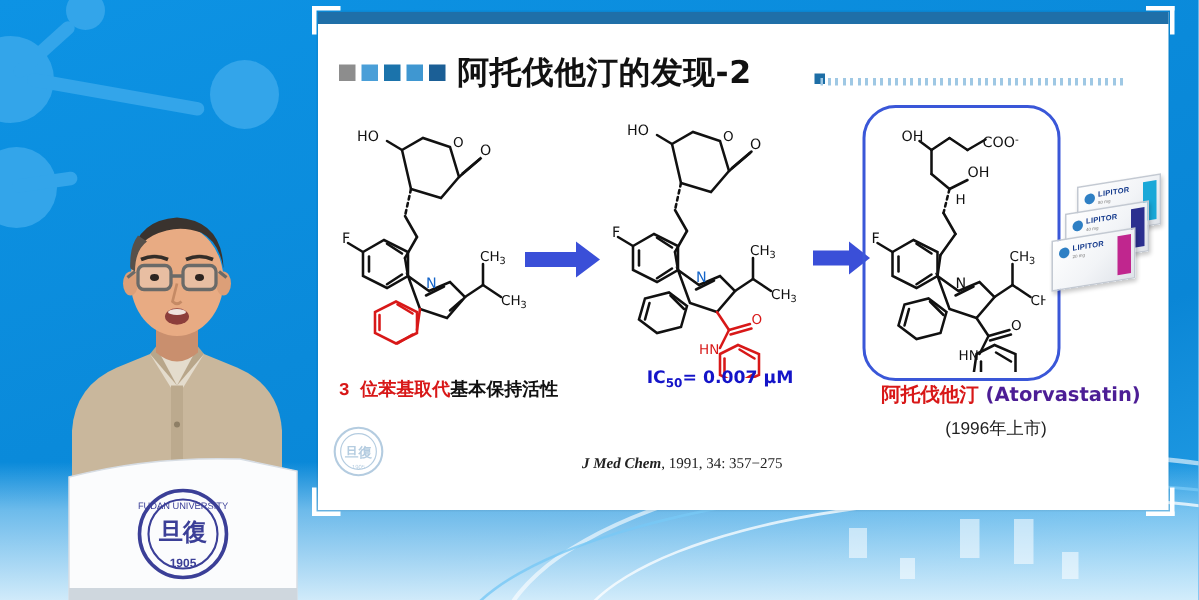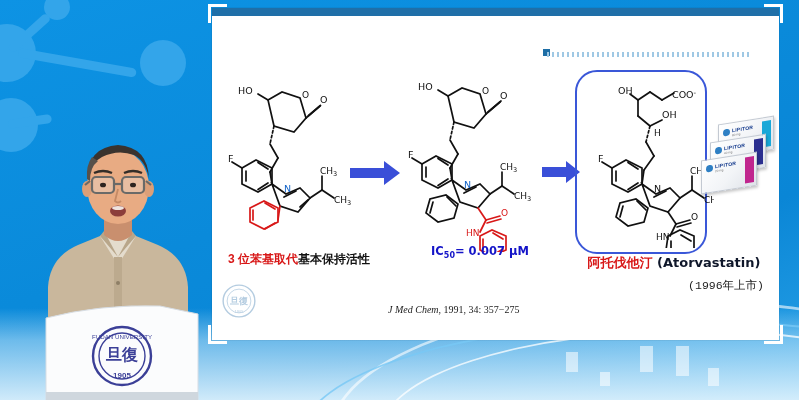--- a/index.html
+++ b/index.html
@@ -46,32 +46,32 @@
   .arrow{position:absolute;}
 
   .roundbox{position:absolute;border:2px solid #3a57d8;border-radius:22px;}
 
   
   .cap{position:absolute;text-align:center;white-space:nowrap;}
   .ic50{font-size:11.5px;font-weight:bold;color:#1414c8;
     font-family:"DejaVu Sans","Liberation Sans",sans-serif;}
   .ic50 sub{font-size:8px;}
   .zh-note{font-size:12px;font-weight:bold;
-    font-family:Liberation Sans, sans-serif;}
+    font-family:Liberation Mono, monospace;}
   .zh-red{color:#d81818;}
   .zh-black{color:#111;}
   .drug-name{font-size:13px;font-weight:bold;
     font-family:"DejaVu Sans","Liberation Sans",sans-serif;}
   .drug-cn{color:#d81818;padding-left:20px;}
-  .drug-en{color:#0f172a;}
+  .drug-en{color:#4c1d95;}
   .drug-year{font-size:11.5px;color:#222;
-    font-family:Liberation Mono, monospace;text-align:right;}
+    font-family:Liberation Sans, sans-serif;}
   .citation{position:absolute;font-size:10px;color:#222;white-space:nowrap;
     font-family:"Liberation Serif","DejaVu Serif",serif;}
-  .citation i{font-style:italic;}
+  .citation i{font-style:italic;font-weight:bold;}
 
   
   .watermark{position:absolute;left:10px;bottom:22px;width:34px;height:34px;opacity:.35;}
 
   
   .pillbox{position:absolute;background:linear-gradient(135deg,#ffffff 0%,#f2f4f7 55%,#dfe3e9 100%);
     border:1px solid #c3c9d2;box-shadow:1px 2px 3px rgba(0,0,0,.22);}
   .pill-strip{position:absolute;right:2px;top:3px;bottom:3px;width:9px;}
   .pill-logo{position:absolute;left:4px;top:5px;width:7px;height:7px;border-radius:50%;
     background:#2e7fc4;}
@@ -169,20 +169,30 @@
     </g>
   </svg>
 
   <div id="slide">
     <div class="slide-topbar"></div>
     <div class="corner c-tl"></div>
     <div class="corner c-tr"></div>
     <div class="corner c-bl"></div>
     <div class="corner c-br"></div>
 
+    <div class="title-row">
+      <div class="sqs">
+        <div class="sq" style="background:#8d8d8d"></div>
+        <div class="sq" style="background:#4a9fd8"></div>
+        <div class="sq" style="background:#1b73ab"></div>
+        <div class="sq" style="background:#3f97d1"></div>
+        <div class="sq" style="background:#1b5f96"></div>
+      </div>
+      <div class="slide-title">阿托伐他汀的发现-2</div>
+    </div>
     <div class="dotline-sq"></div>
     <div class="dotline"></div>
 
     <div class="mol" style="left:8px;top:62px;">
       <svg width="150" height="172" viewBox="0 0 150 172">
         <g stroke="#111" stroke-width="1.7" fill="none" stroke-linecap="round">
 
           <path d="M48 30 L62 22 L80 28 L86 48 L74 62 L54 56 Z"></path>
           <line x1="86" y1="48" x2="100" y2="36"></line>
 
@@ -284,21 +294,21 @@
         </g>
       </svg>
     </div>
 
     <svg class="arrow" style="left:330px;top:152px;" width="40" height="24" viewBox="0 0 40 24">
       <path d="M0 7 L24 7 L24 1 L38 12 L24 23 L24 17 L0 17 Z" fill="#3a4fd8"></path>
     </svg>
 
     <div class="roundbox" style="left:363px;top:62px;width:128px;height:180px;"></div>
 
-    <div class="mol" style="left:380px;top:66px;">
+    <div class="mol" style="left:363px;top:66px;">
       <svg width="122" height="174" viewBox="0 0 122 174">
         <g stroke="#111" stroke-width="1.7" fill="none" stroke-linecap="round">
 
           <line x1="46" y1="26" x2="58" y2="18"></line>
           <line x1="58" y1="18" x2="70" y2="26"></line>
           <line x1="70" y1="26" x2="82" y2="19"></line>
           <line x1="46" y1="26" x2="46" y2="42"></line>
           <line x1="46" y1="42" x2="58" y2="52"></line>
           <path d="M58 52 L54 68" stroke-dasharray="2.4 2.4"></path>
           <line x1="54" y1="68" x2="62" y2="82"></line>

